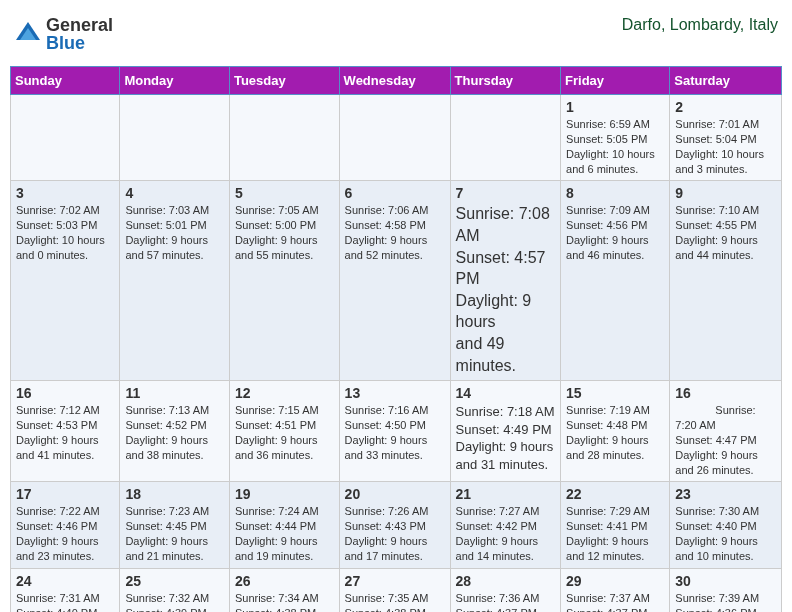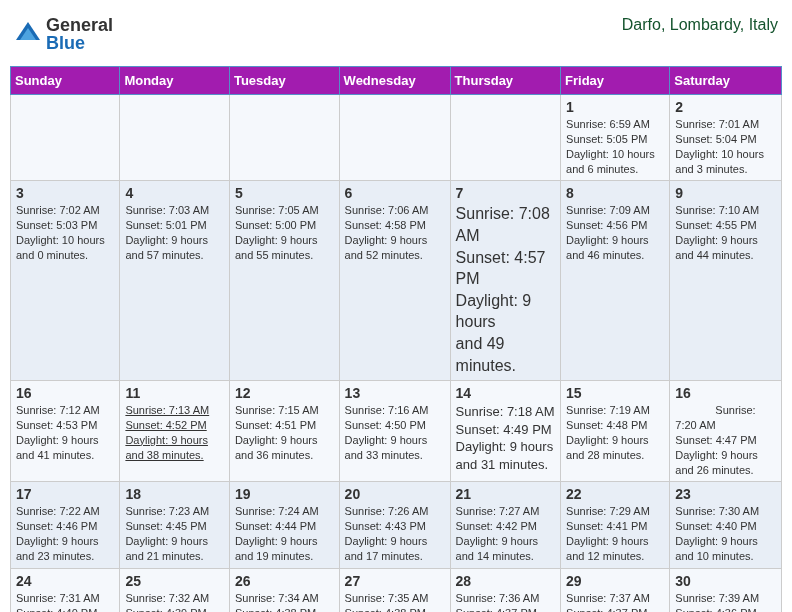--- a/index.html
+++ b/index.html
@@ -163,21 +163,21 @@
         <td><span class="day-num">9</span><span style="white-space: pre-line; font-size: 11px; line-height: 1.35;">Sunrise: 7:10 AM
 Sunset: 4:55 PM
 Daylight: 9 hours
 and 44 minutes.</span></td>
       </tr>
       <tr>
         <td><span class="day-num">16</span><span style="white-space: pre-line; font-size: 11px; line-height: 1.35;">Sunrise: 7:12 AM
 Sunset: 4:53 PM
 Daylight: 9 hours
 and 41 minutes.</span></td>
-        <td><span class="day-num">11</span><span style="white-space: pre-line; font-size: 11px; line-height: 1.35; text-decoration: underline;">Sunrise: 7:13 AM
+        <td><span class="day-num">11</span><span style="white-space: pre-line; font-size: 11px; line-height: 1.35;">Sunrise: 7:13 AM
 Sunset: 4:52 PM
 Daylight: 9 hours
 and 38 minutes.</span></td>
         <td><span class="day-num">12</span><span style="white-space: pre-line; font-size: 11px; line-height: 1.35;">Sunrise: 7:15 AM
 Sunset: 4:51 PM
 Daylight: 9 hours
 and 36 minutes.</span></td>
         <td><span class="day-num">13</span><span style="white-space: pre-line; font-size: 11px; line-height: 1.35;">Sunrise: 7:16 AM
 Sunset: 4:50 PM
 Daylight: 9 hours

